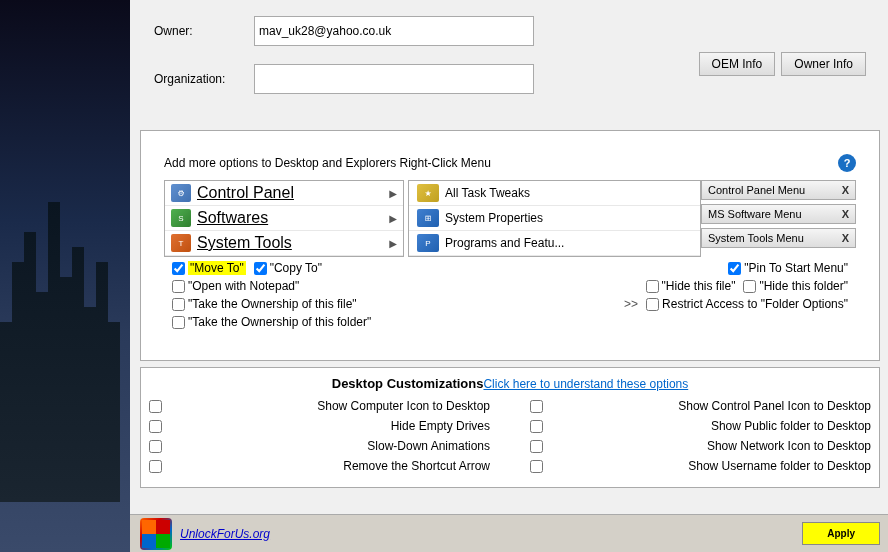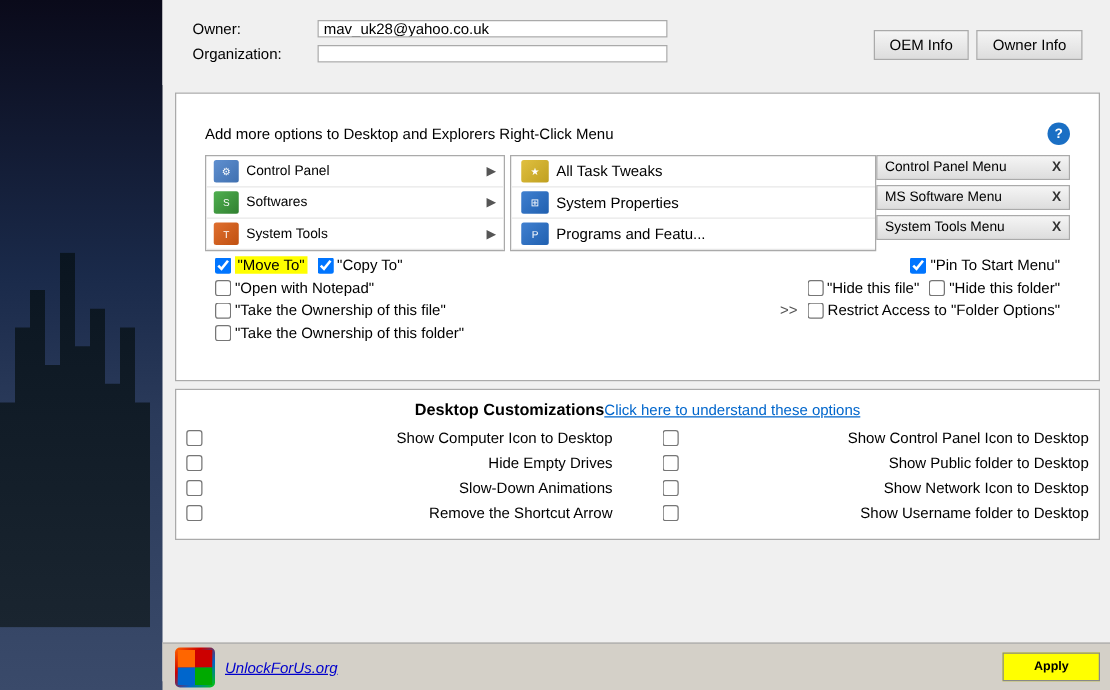--- a/index.html
+++ b/index.html
@@ -57,32 +57,32 @@
 
     
     .top-section {
       background: #f0f0f0;
       padding: 8px 12px 8px 12px;
     }
 
     .field-row {
       display: flex;
       align-items: center;
-      margin-bottom: 6px;
+      margin-bottom: 18px;
     }
 
     .field-label {
       width: 100px;
       font-size: 12px;
       color: #000;
     }
 
     .field-input {
       width: 280px;
-      height: 14px;
+      height: 30px;
       border: 1px solid #aaa;
       background: white;
       padding: 2px 4px;
       font-size: 12px;
     }
 
     .oem-buttons {
       display: flex;
       gap: 6px;
       margin-left: auto;
@@ -169,21 +169,22 @@
     .tree-icon.green {
       background: linear-gradient(135deg, #50b050, #308030);
     }
 
     .tree-icon.orange {
       background: linear-gradient(135deg, #e07030, #c05010);
     }
 
     .tree-label {
       flex: 1;
-      font-size: 11px;
+      font-size: 16px;
+      text-decoration: underline;
     }
 
     .tree-arrow {
       font-size: 10px;
       color: #555;
     }
 
     
     .tweaks-panel {
       flex: 1;

